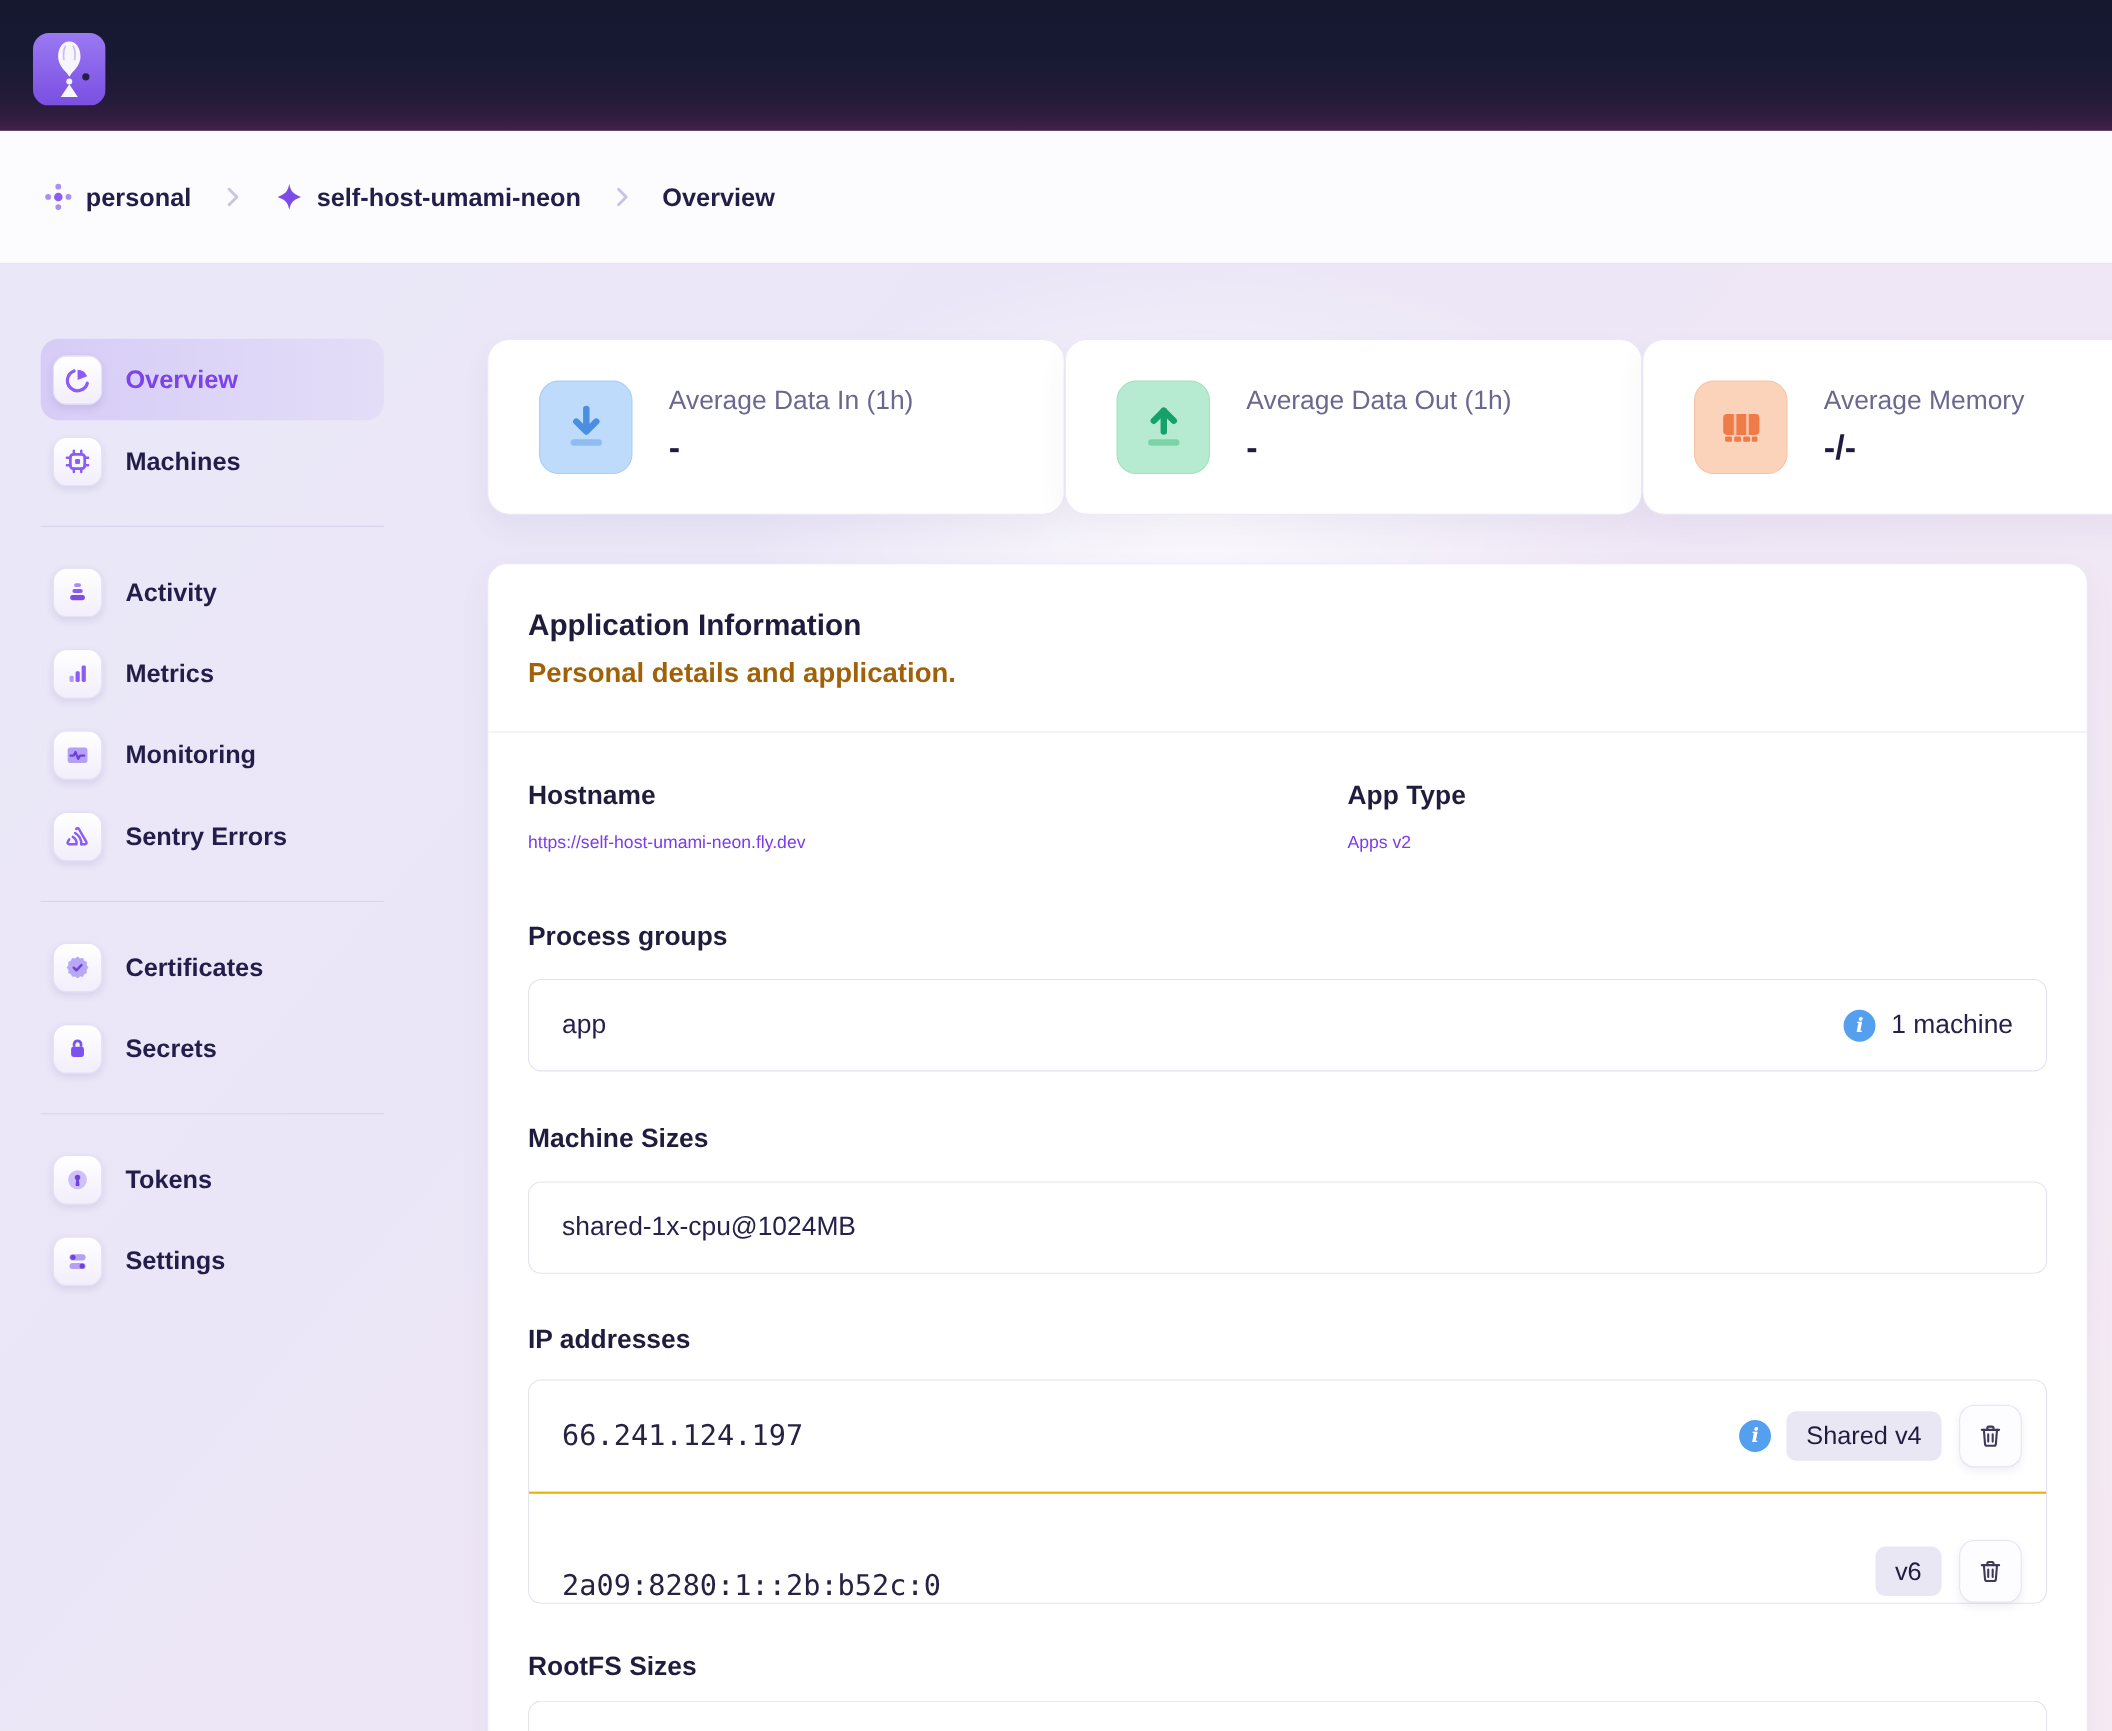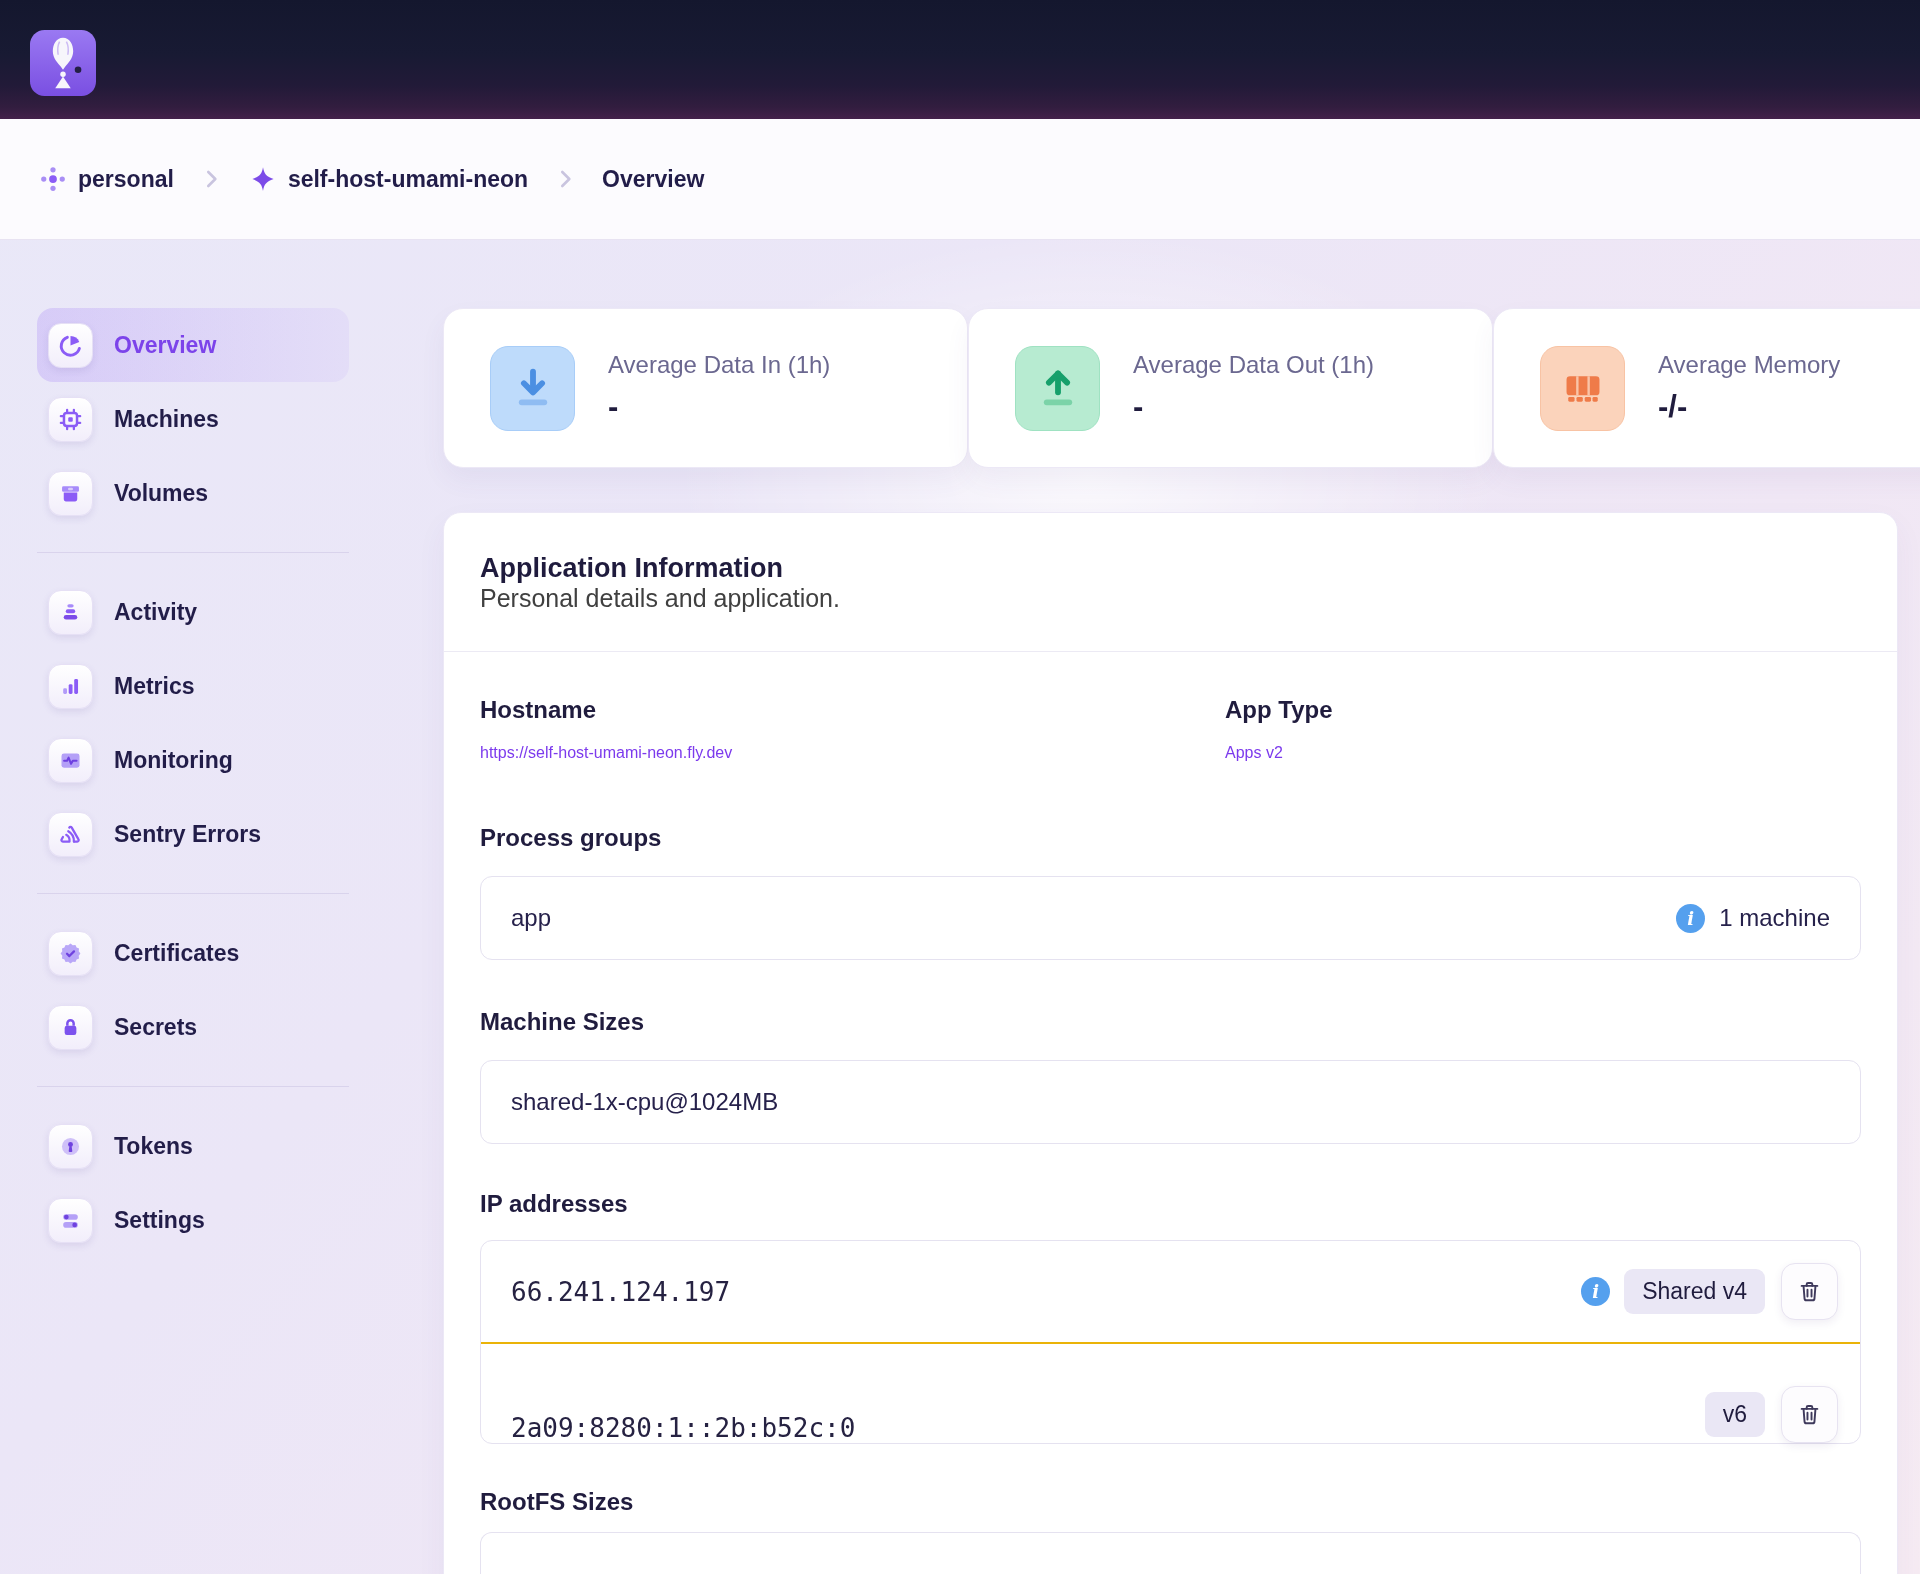--- a/index.html
+++ b/index.html
@@ -82,21 +82,21 @@
   .stat-value { font-size:31px; font-weight:700; color:#201c3e; margin-top:10px; }
 
   
   .app-card {
     width:1455px; background:#ffffff;
     border:1px solid #ece8f6; border-radius:18px;
     box-shadow:0 12px 30px rgba(80,60,140,0.05);
   }
   .app-card-header { padding:40px 36px 38px; border-bottom:1px solid #eceaf4; }
   .app-title { font-size:27px; font-weight:700; color:#1f1b3d; }
-  .app-subtitle { font-size:25px; font-weight:400; color:#404040; }
+  .app-subtitle { font-size:25px; font-weight:700; color:#a16207; margin-top:14px; }
   .app-card-body { padding:44px 36px 60px; }
 
   .cols { display:flex;gap:34px; }
   .col-a { width:711px; flex:0 0 711px; }
   .field-label { font-size:24px; font-weight:600; color:#201c3e; line-height:28px; }
   .field-link { display:inline-block; margin-top:14px; font-size:16px; font-weight:500; color:#7c3aed; line-height:30px; text-decoration:none; cursor:pointer; }
 
   .section-pg { margin-top:56px; }
   .section-ms { margin-top:48px; }
   .section-ip { margin-top:46px; }
@@ -213,30 +213,20 @@
       <span class="nav-ico">
         <svg viewBox="0 0 24 24">
           <rect x="6.2" y="6.2" width="11.6" height="11.6" rx="2.4" fill="none" stroke="#8b5cf6" stroke-width="2.2"></rect>
           <rect x="10" y="10" width="4" height="4" rx="1" fill="#8b5cf6"></rect>
           <g stroke="#8b5cf6" stroke-width="2" stroke-linecap="round">
             <path d="M9 6.2 V3.4 M15 6.2 V3.4 M9 20.6 V17.8 M15 20.6 V17.8 M6.2 9 H3.4 M6.2 15 H3.4 M20.6 9 H17.8 M20.6 15 H17.8"></path>
           </g>
         </svg>
       </span>
       <span class="nav-label">Machines</span>
-    </a>
-    <a class="nav-item">
-      <span class="nav-ico">
-        <svg viewBox="0 0 24 24">
-          <rect x="4.5" y="5.5" width="15" height="5" rx="1.2" fill="#a78bfa"></rect>
-          <path d="M6 11 h12 v6.2 a1.8 1.8 0 0 1 -1.8 1.8 h-8.4 a1.8 1.8 0 0 1 -1.8 -1.8 Z" fill="#8b5cf6"></path>
-          <rect x="9.8" y="6.8" width="4.4" height="2.4" rx="1.1" fill="#d9ccfb"></rect>
-        </svg>
-      </span>
-      <span class="nav-label">Volumes</span>
     </a>
 
     <hr class="nav-divider">
 
     <a class="nav-item">
       <span class="nav-ico">
         <svg viewBox="0 0 24 24">
           <rect x="9.2" y="4.6" width="5.6" height="3" rx="1.5" fill="#a78bfa"></rect>
           <rect x="7.8" y="9.2" width="8.4" height="3.4" rx="1.7" fill="#8b5cf6"></rect>
           <rect x="6" y="14.2" width="12" height="4.1" rx="2" fill="#7c4be8"></rect>

